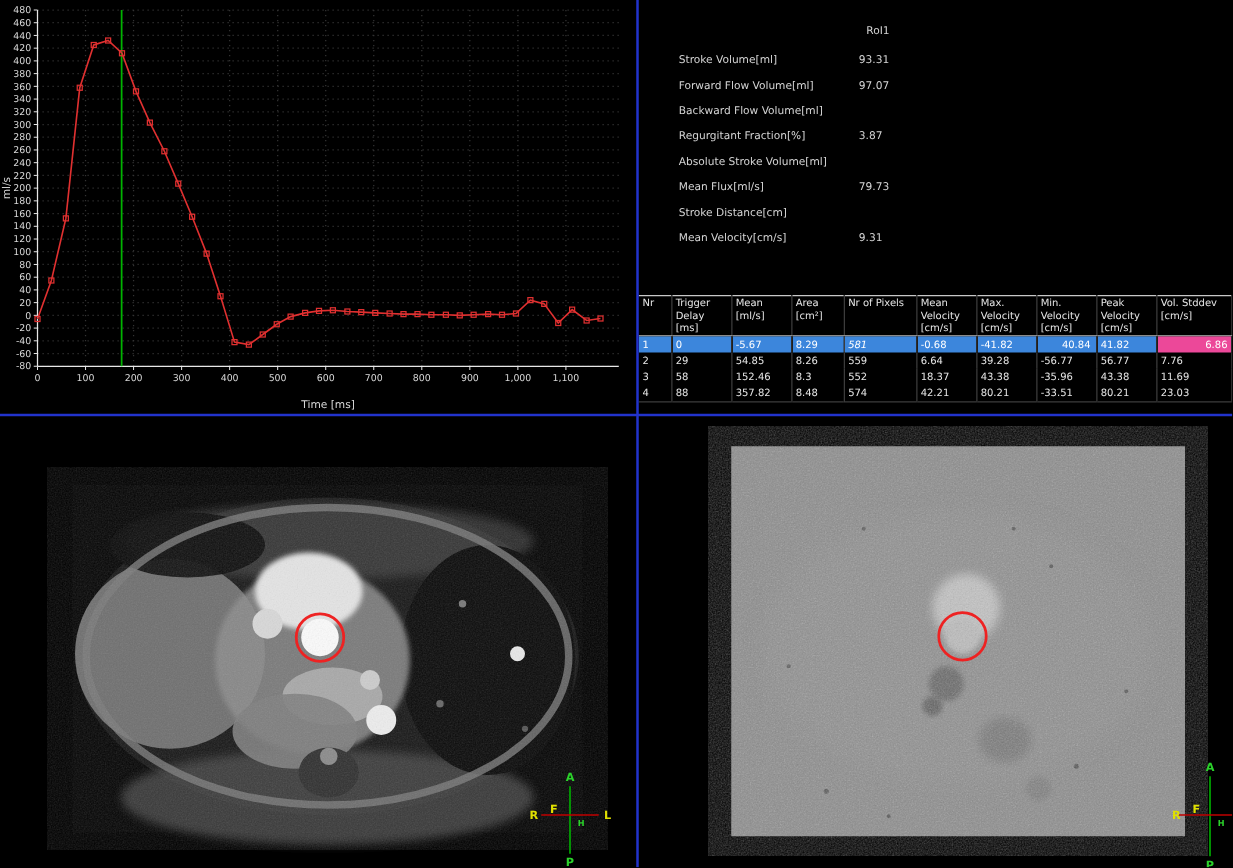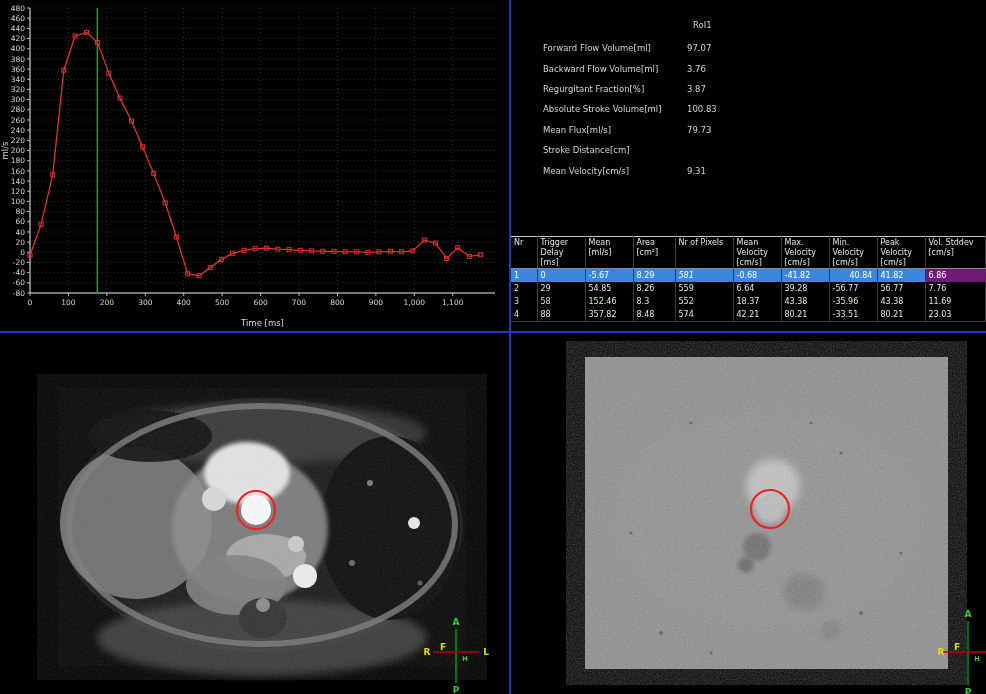--- a/index.html
+++ b/index.html
@@ -222,34 +222,36 @@
       </svg>
   </div>
 
   <div class="top-right">
     <div class="stats">
       <div class="stats-header">
         <span>RoI1</span>
       </div>
       <div id="stats-rows">
           <div class="stat-row">
+            <span class="stat-label">Stroke Volume[ml]</span>
+            <span class="stat-value">93.31</span>
+          </div>
+          <div class="stat-row">
             <span class="stat-label">Forward Flow Volume[ml]</span>
             <span class="stat-value">97.07</span>
           </div>
           <div class="stat-row">
             <span class="stat-label">Backward Flow Volume[ml]</span>
-            <span class="stat-value">3.76</span>
           </div>
           <div class="stat-row">
             <span class="stat-label">Regurgitant Fraction[%]</span>
             <span class="stat-value">3.87</span>
           </div>
           <div class="stat-row">
             <span class="stat-label">Absolute Stroke Volume[ml]</span>
-            <span class="stat-value">100.83</span>
           </div>
           <div class="stat-row">
             <span class="stat-label">Mean Flux[ml/s]</span>
             <span class="stat-value">79.73</span>
           </div>
           <div class="stat-row">
             <span class="stat-label">Stroke Distance[cm]</span>
           </div>
           <div class="stat-row">
             <span class="stat-label">Mean Velocity[cm/s]</span>
@@ -302,21 +304,21 @@
             <tr class="selected">
               <td style="background: rgb(60, 134, 220);">1</td>
               <td style="background: rgb(60, 134, 220);">0</td>
               <td style="background: rgb(60, 134, 220);">-5.67</td>
               <td style="background: rgb(60, 134, 220);">8.29</td>
               <td style="background: rgb(60, 134, 220); font-style: italic;">581</td>
               <td style="background: rgb(60, 134, 220);">-0.68</td>
               <td style="background: rgb(60, 134, 220);">-41.82</td>
               <td style="background: rgb(60, 134, 220); padding-left: 20px;">40.84</td>
               <td style="background: rgb(60, 134, 220);">41.82</td>
-              <td style="background: #701a75;">6.86</td>
+              <td style="background: #ec4899; text-align: right;">6.86</td>
             </tr>
             <tr>
               <td>2</td>
               <td>29</td>
               <td>54.85</td>
               <td>8.26</td>
               <td>559</td>
               <td>6.64</td>
               <td>39.28</td>
               <td>-56.77</td>

